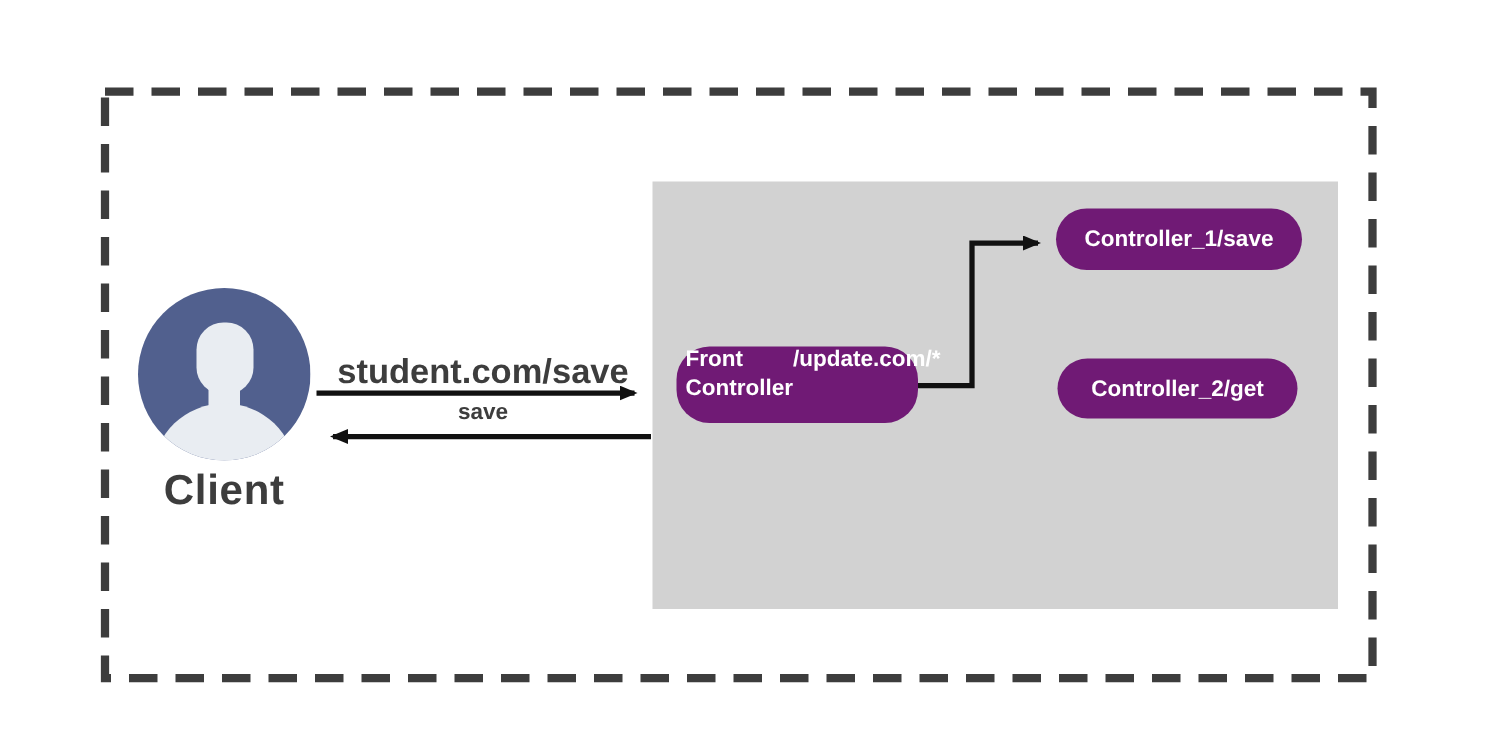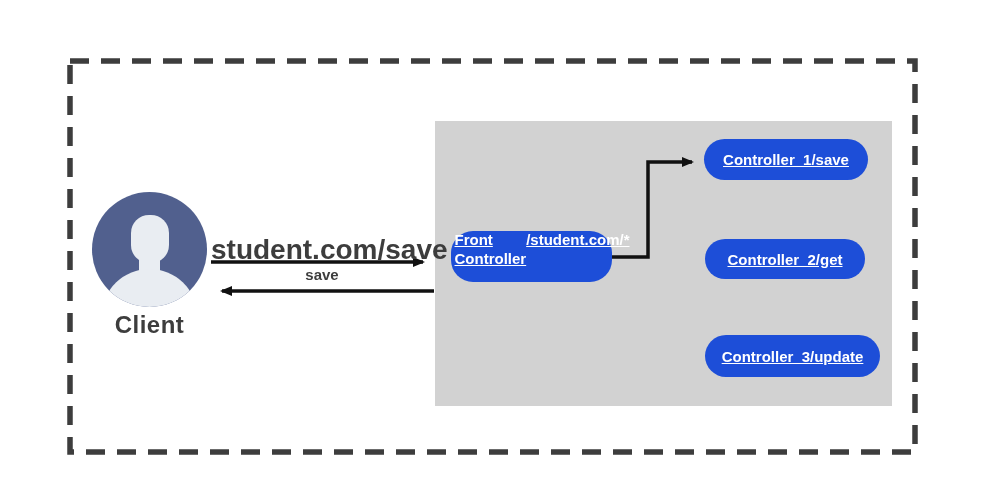--- a/index.html
+++ b/index.html
@@ -37,54 +37,53 @@
     top: 192px;
     width: 115px;
     height: 115px;
   }
   .client-label {
     position: absolute;
     left: 82px;
     top: 311px;
     width: 135px;
     text-align: center;
-    font-size: 24px;
+    font-size: 28px;
     font-weight: 700;
     color: #3d3d3d;
     letter-spacing: 0.5px;
   }
   .arrow-label {
     position: absolute;
     color: #3d3d3d;
     font-weight: 700;
     text-align: center;
   }
   .request-label {
     left: 211px;
     top: 234px;
     width: 222px;
-    font-size: 28px;
+    font-size: 23px;
   }
   .response-label {
     left: 211px;
     top: 266px;
     width: 222px;
     font-size: 15px;
   }
   .pill {
     position: absolute;
-    background: #1d4ed8;
+    background: #701a75;
     border-radius: 21px;
     color: #ffffff;
     font-weight: 700;
     display: flex;
     align-items: center;
     justify-content: center;
     box-sizing: border-box;
-    text-decoration: underline;
   }
   .front-controller {
     left: 451px;
     top: 231px;
     width: 161px;
     height: 51px;
     flex-direction: row;
     align-items: flex-start;
     padding-left: 21px;
     font-size: 15px;
@@ -129,26 +128,23 @@
       </g>
     </svg>
   </div>
   <div class="client-label">Client</div>
 
   <div class="arrow-label request-label">student.com/save</div>
   <div class="arrow-label response-label">save</div>
 
   <div class="pill front-controller">
     <span>Front Controller</span>
-    <span>/student.com/*</span>
+    <span>/update.com/*</span>
   </div>
 
   <div class="pill ctrl-1">
     <span>Controller_1/save</span>
   </div>
   <div class="pill ctrl-2">
     <span>Controller_2/get</span>
   </div>
-  <div class="pill ctrl-3">
-    <span>Controller_3/update</span>
-  </div>
 
 </div>
 
 </body></html>

